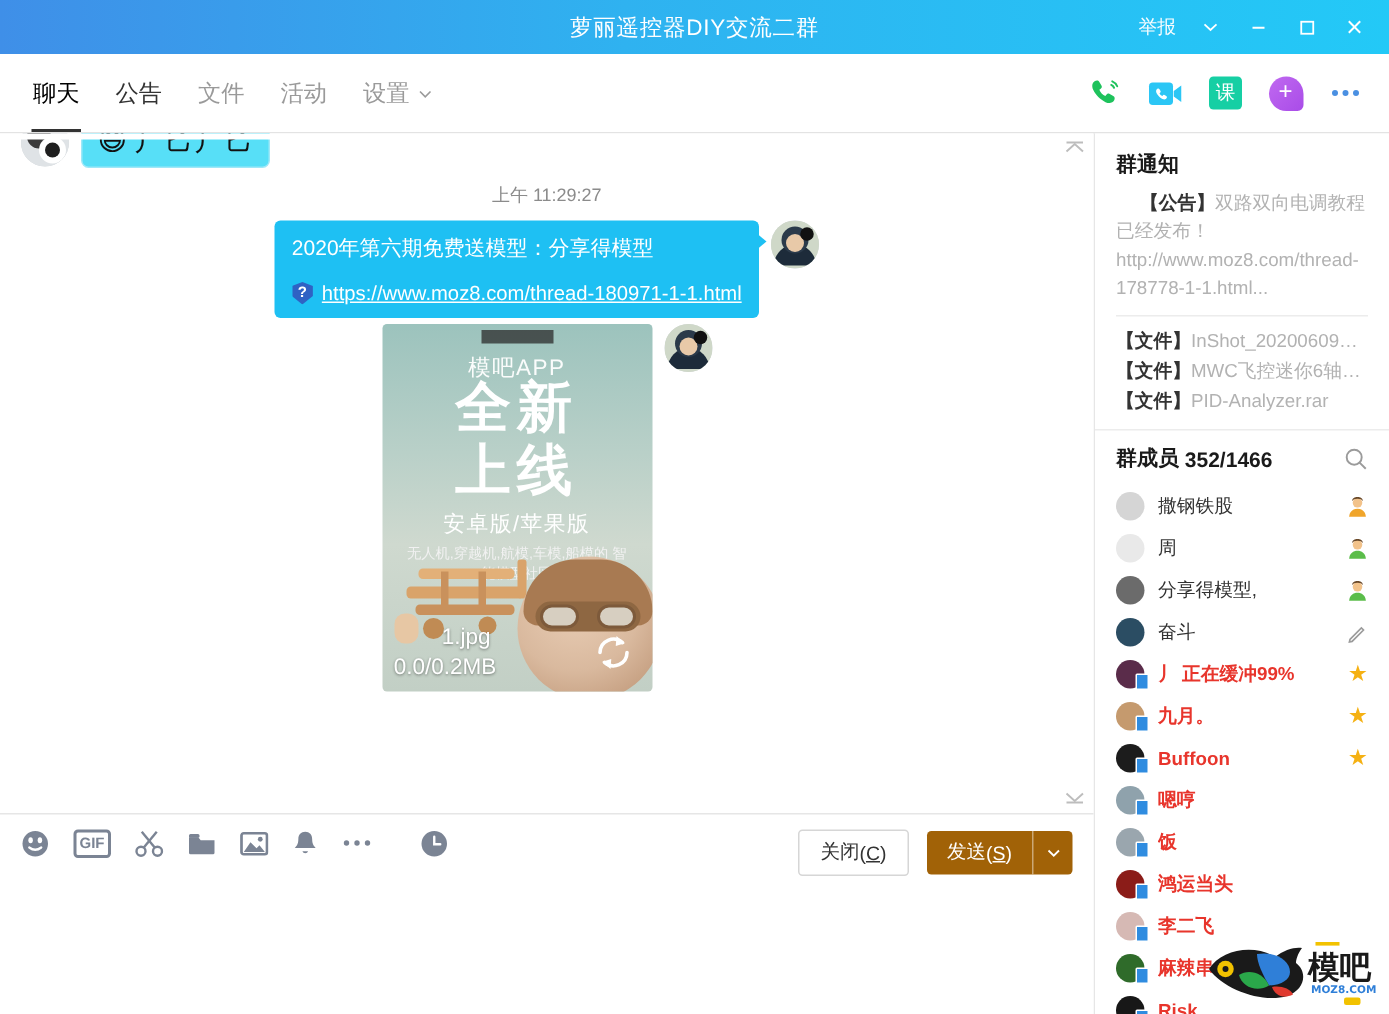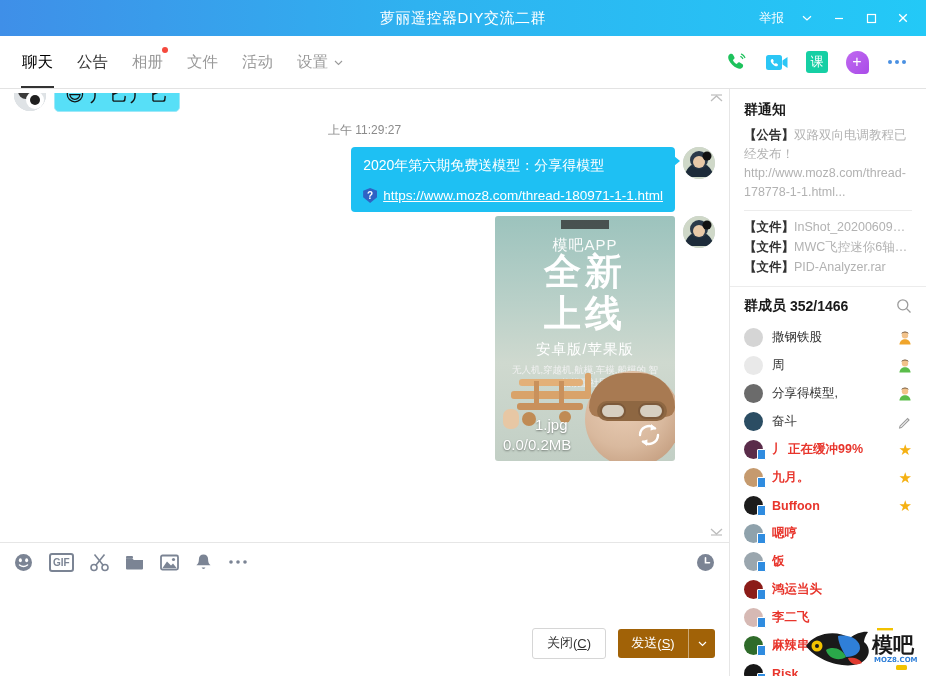--- a/index.html
+++ b/index.html
@@ -109,21 +109,21 @@
   }
   .scroll-arrow {
     position: absolute; right: 5px; width: 16px; height: 12px;
     display: flex; align-items: center; justify-content: center;
     color: #b6b6b6; cursor: default;
   }
   .scroll-arrow.up { top: 3px; }
   .scroll-arrow.down { bottom: 5px; }
 
   .row { display: flex; align-items: flex-start; margin-bottom: 4px; }
-  .row.right { justify-content: flex-end; }
+  .row.right { justify-content: center; }
   .avatar {
     width: 32px; height: 32px; border-radius: 50%;
     flex: 0 0 32px; overflow: hidden; background: #cfd4d8;
     position: relative;
   }
   .avatar.left { margin-right: 8px; }
   .avatar.right { margin-left: 8px; }
 
   .bubble {
     position: relative;
@@ -227,21 +227,21 @@
   }
   .imgcard .spinner {
     position:absolute; right: 12px; bottom: 12px; width: 28px; height: 28px;
     color:#fff;
   }
 
   
   .inputarea {
     flex: 0 0 auto; height: 133px;
     border-top: 1px solid #e6e6e6;
-    display: flex; flex-direction: column;
+    display: flex; 
     background: #fff;
   }
   .input-toolbar {
     height: 38px; flex: 0 0 38px; display: flex; align-items: center;
     padding: 0 14px; gap: 16px;
   }
   .tool-ic { color: #7b8494; display: flex; align-items: center; cursor: default; }
   .tool-ic.gif {
     border: 2px solid #7b8494; border-radius: 3px; font-size: 10px;
     font-weight: bold; padding: 0 2px; height: 15px; line-height: 13px;
@@ -276,21 +276,21 @@
   u { text-decoration: underline; }
 
   
   .notice {
     padding: 12px 14px 0 14px;
   }
   .notice h3 {
     margin: 0 0 7px 0; font-size: 14px; color: #1a1a1a; font-weight: bold;
   }
   .notice-body { font-size: 12.5px; line-height: 19px; color: #b2b2b2; }
-  .notice-body b { color: #333; font-weight: bold; }
+  .notice-body b { color: #333; font-weight: bold; margin-left: 16px; }
   .notice-hr { height:1px; background:#ececec; margin: 8px 0 6px 0; }
   .file-line { font-size: 12.5px; line-height: 20px; color:#b2b2b2; white-space: nowrap; overflow: hidden; text-overflow: ellipsis; }
   .file-line b { color:#333; font-weight: bold; }
   .panel-hr { height:1px; background:#ececec; margin: 9px 0 0 0; }
 
   .members-head {
     display:flex; align-items:center; padding: 10px 14px 9px 14px;
   }
   .members-head .mtitle { font-size: 14px; font-weight: bold; color: #1a1a1a; }
   .members-head .msearch { margin-left:auto; color:#9b9b9b; display:flex; cursor: default; }
@@ -356,24 +356,20 @@
     </div>
   </div>
 
   <div class="navbar">
     <div class="nav-tabs">
       <div class="nav-tab active">
         <span>聊天</span>
       </div>
       <div class="nav-tab dark">
         <span>公告</span>
-      </div>
-      <div class="nav-tab">
-        <span>相册</span>
-        <span class="nav-dot"></span>
       </div>
       <div class="nav-tab">
         <span>文件</span>
       </div>
       <div class="nav-tab">
         <span>活动</span>
       </div>
       <div class="nav-tab">
         <span>设置</span>
         <span class="nav-caret">

